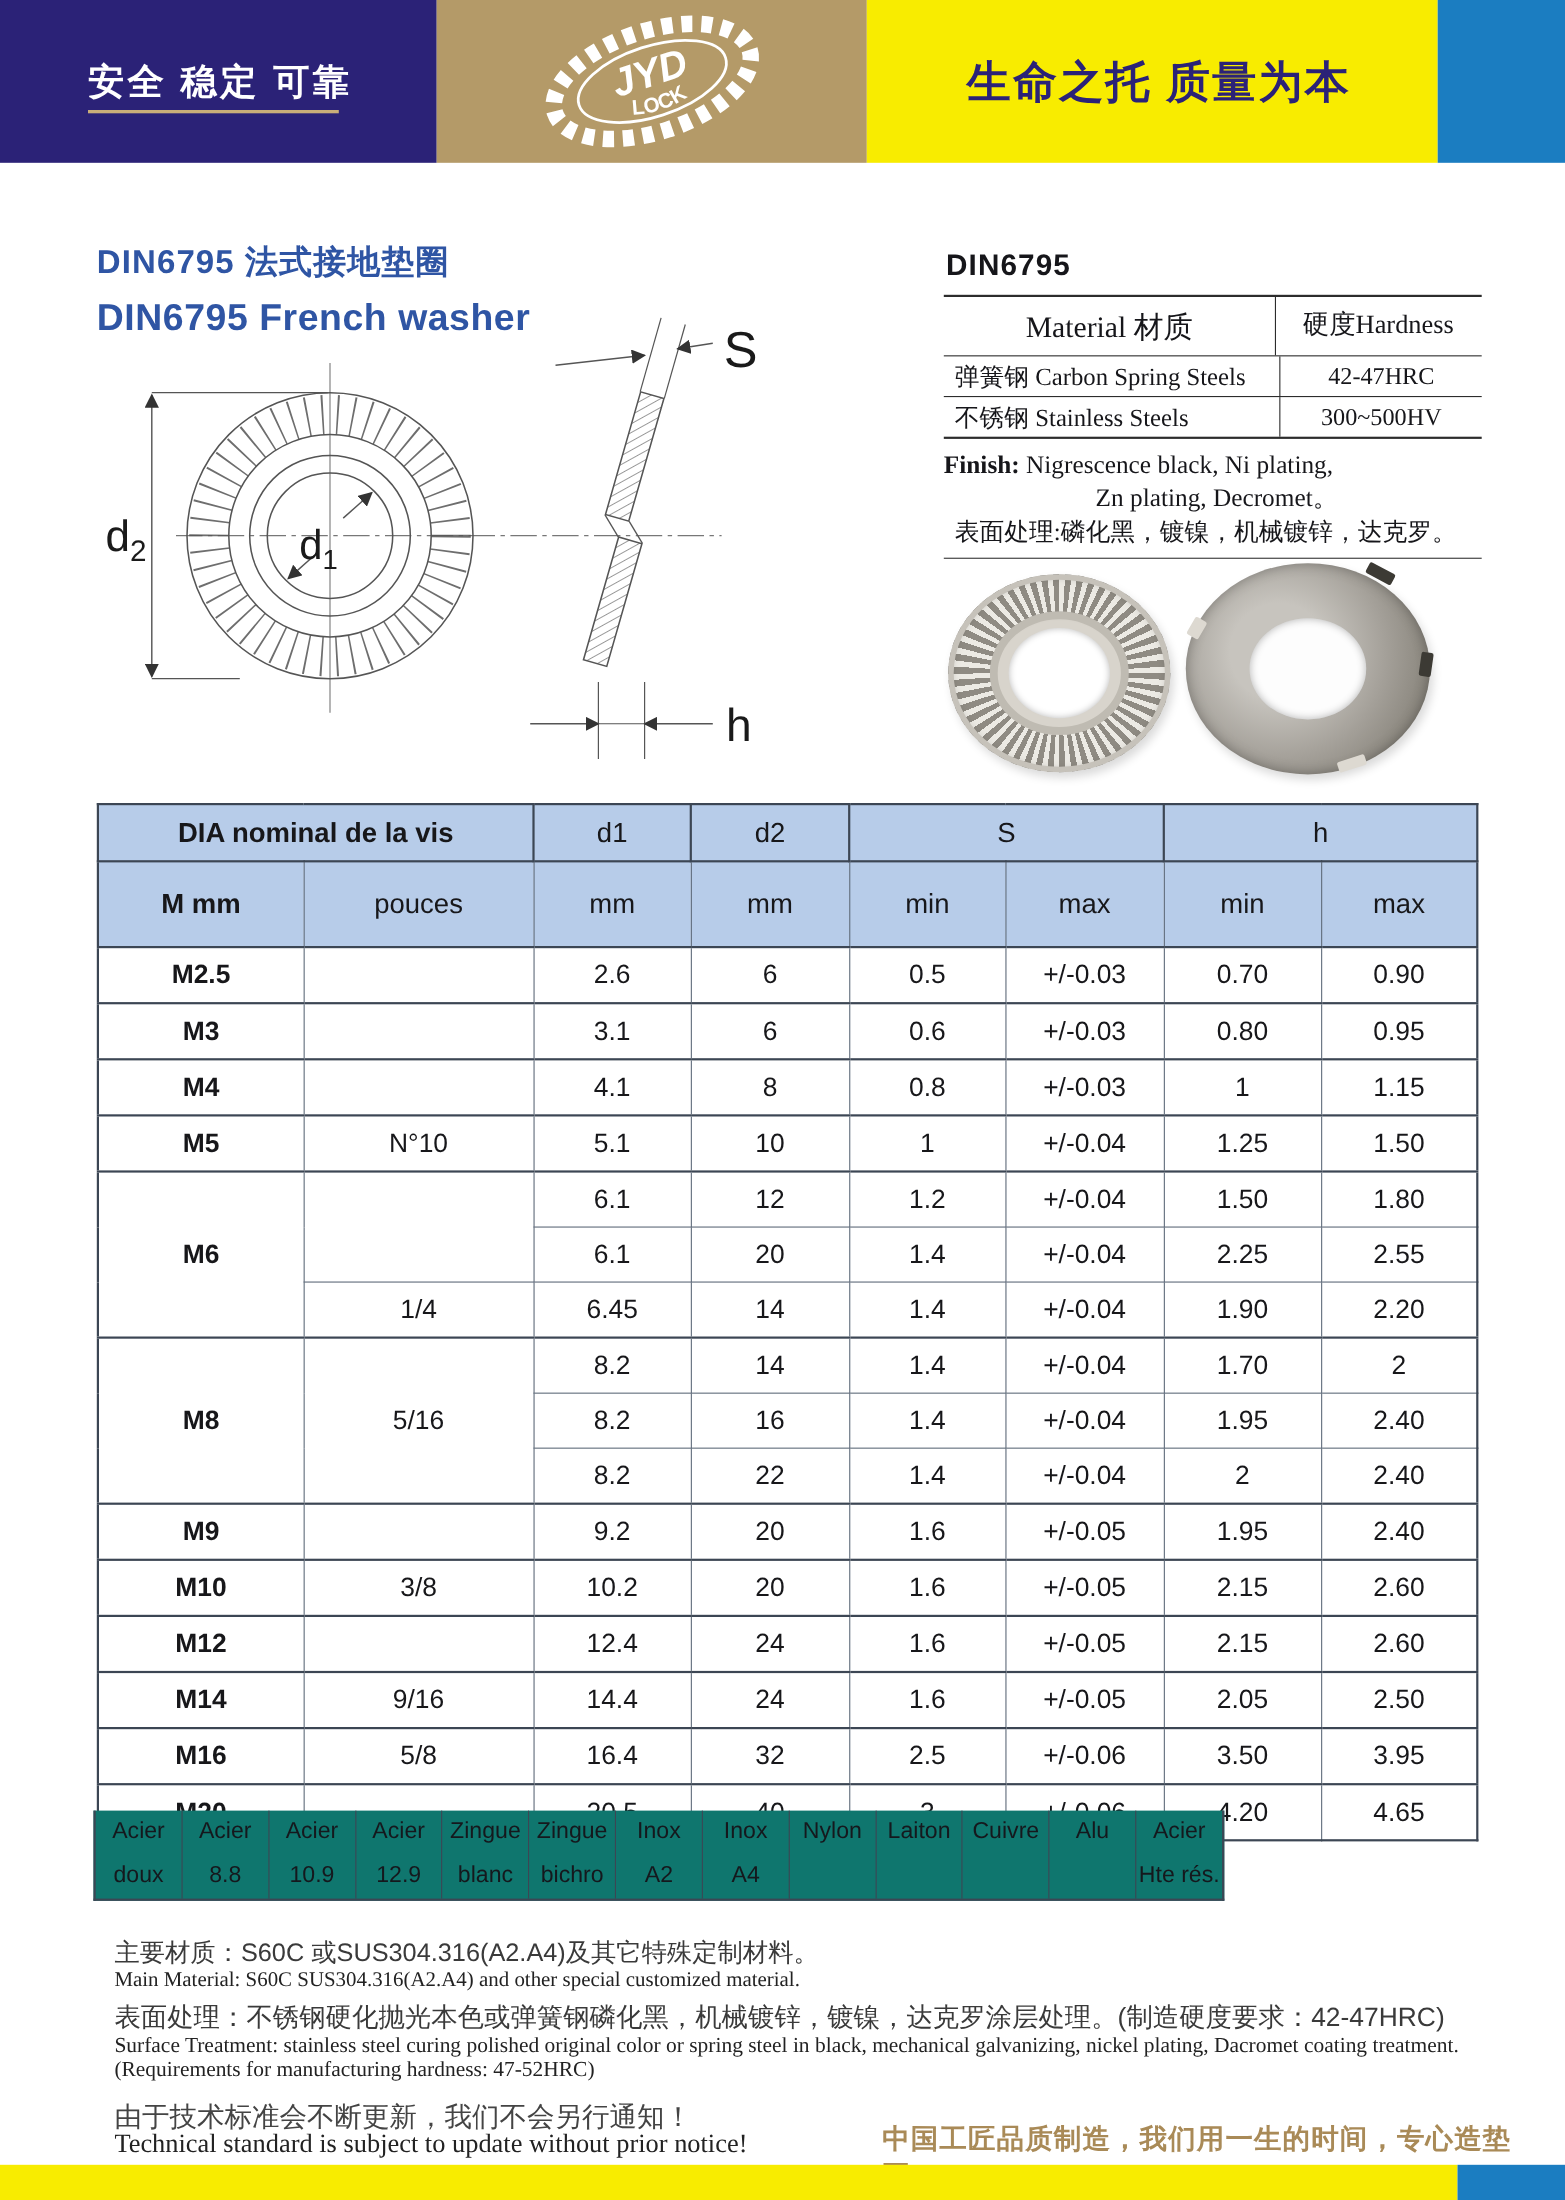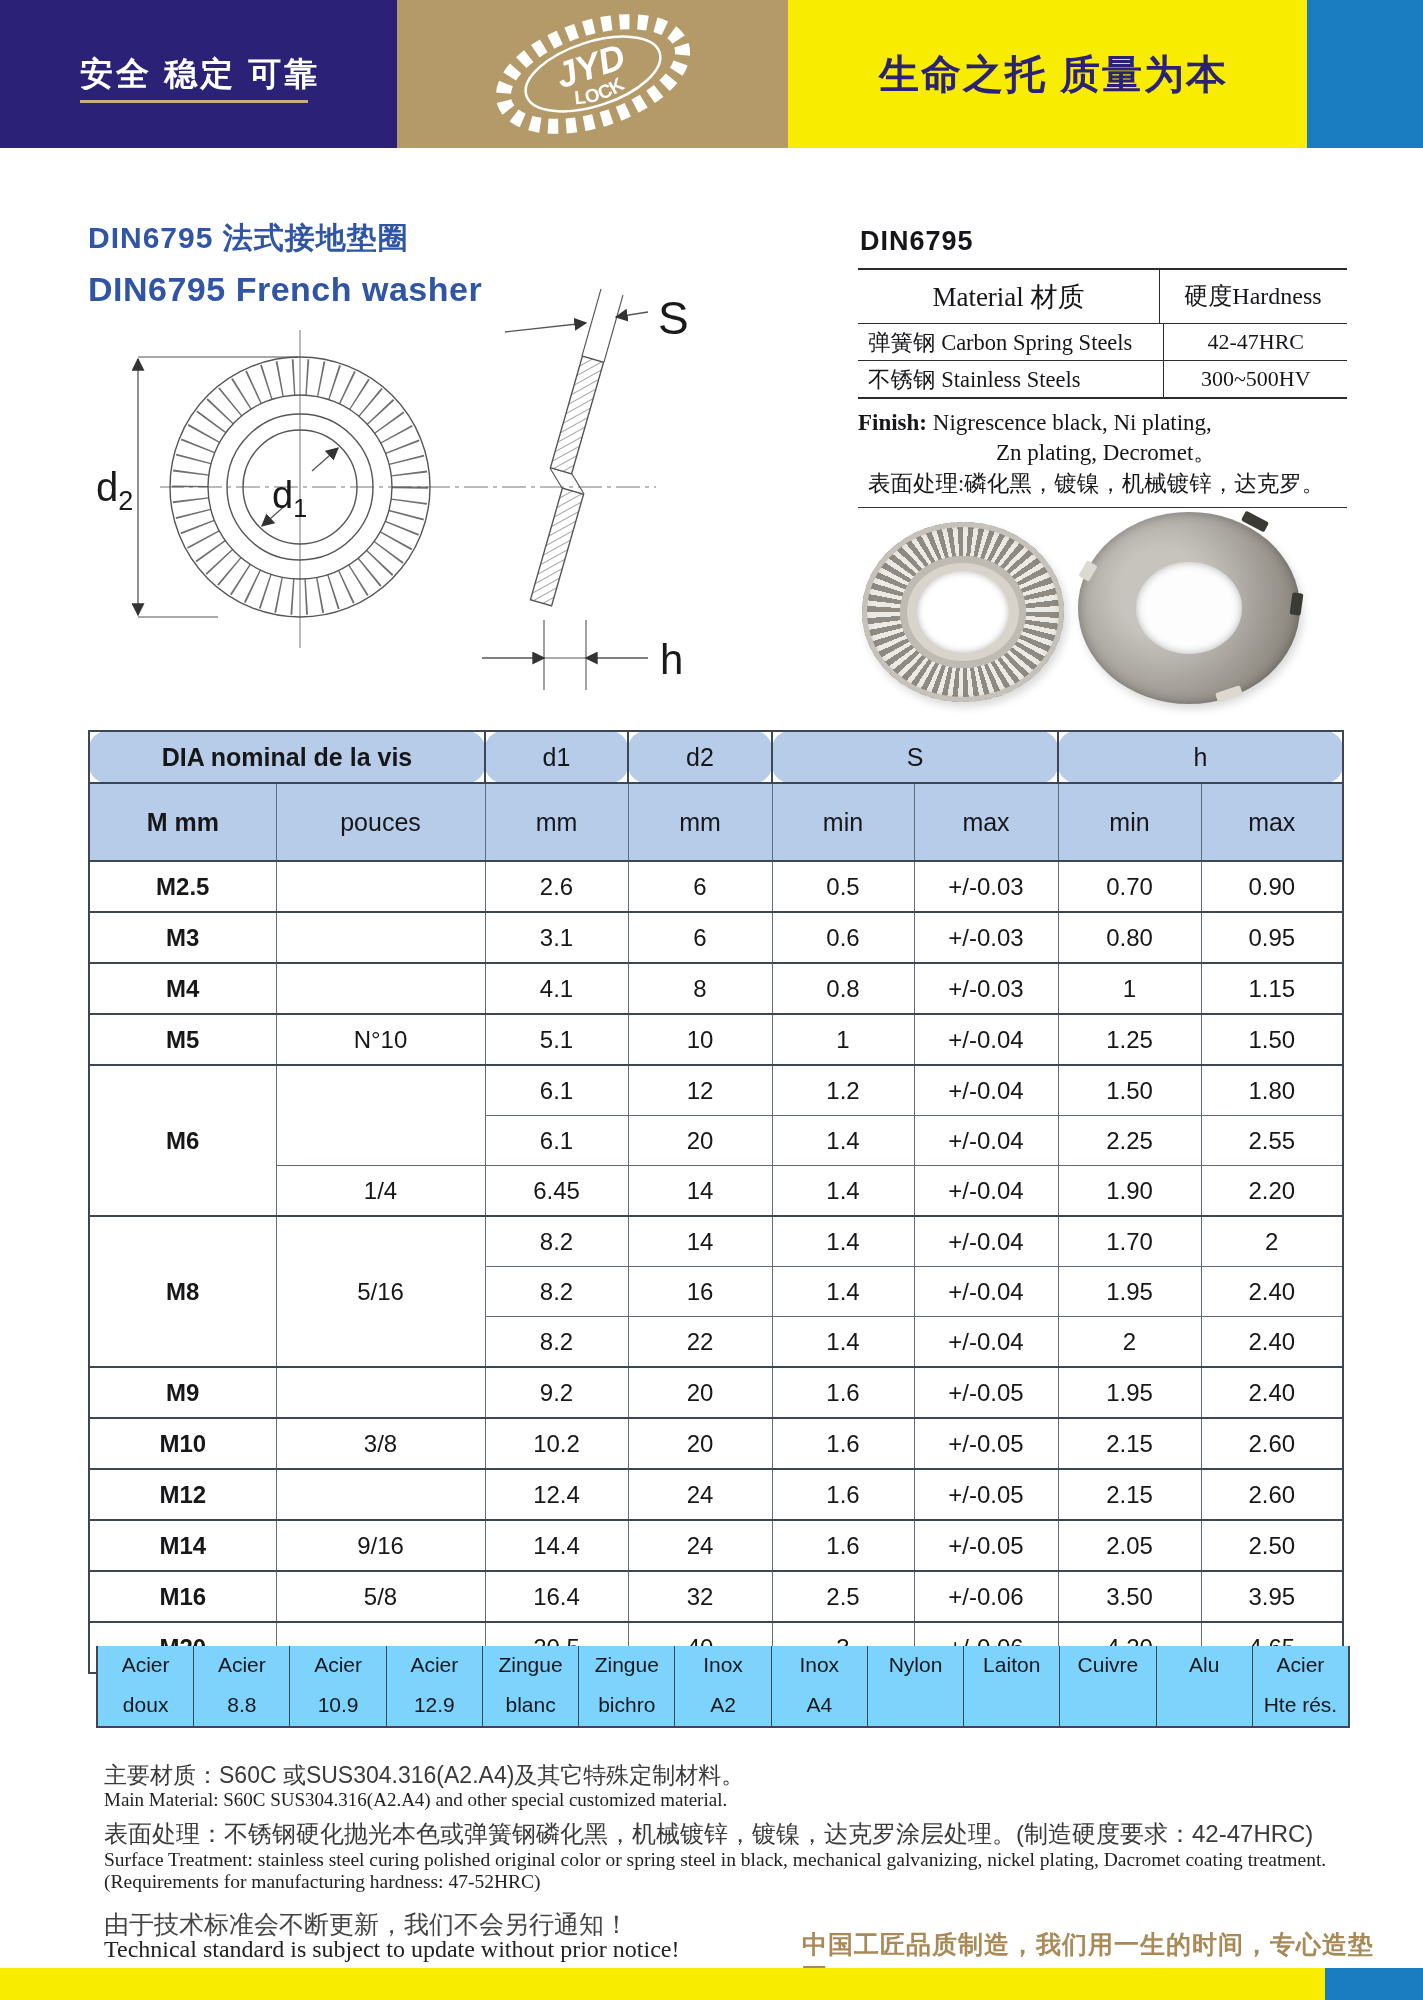--- a/index.html
+++ b/index.html
@@ -58,29 +58,29 @@
   .washer2-hole { position:absolute; inset:26%; border-radius:50%; background:#fdfdfd; box-shadow:inset 0 0 8px rgba(0,0,0,.3); }
   .notch { position:absolute; background:#3c3a34; border-radius:2px; }
   .notch-light { background:#ddd9d1; }
 
   
   .dim-table-wrap { position:absolute; left:88px; top:730px; }
   table.dim { border-collapse:collapse; table-layout:fixed; width:1254px; color:#17171a; }
   table.dim, table.dim tr.h1 th { border:2.8px solid #3c4654; }
   table.dim th, table.dim td { border:1.5px solid #5f6b7a; padding:0; text-align:center; }
   table.dim thead th { background:#b7cce9; font-weight:normal; font-size:25px; }
-  table.dim tr.h1 th { height:50px;border-radius:18px; }
+  table.dim tr.h1 th { height:50px; }
   table.dim tr.h2 th { height:76px; border-bottom:2.8px solid #3c4654; }
   table.dim th.bold, table.dim td.mlab { font-weight:bold; }
   table.dim tbody td { height:49px; font-size:24px; background:#ffffff; }
   table.dim tr.thick td { border-top:2.6px solid #3c4654; }
   table.dim tr.thin  td { border-top:1.5px solid #5f6b7a; }
 
   
-  .strip { position:absolute; left:96px; top:1646px; width:1254px; height:82px; background:#7dd3fc;
+  .strip { position:absolute; left:85px; top:1646px; width:1028px; height:82px; background:#0f766e;
            border:2.6px solid #3c4654; border-top:none; display:flex; box-sizing:border-box; }
   .strip-cell { flex:1; border-left:1.5px solid #3c4654; display:flex; flex-direction:column; justify-content:space-between;
                 padding:7px 0 9px 0; text-align:center; font-size:21px; color:#15181d; }
   .strip-cell:first-child { border-left:none; }
 
   
   .fn { position:absolute; left:88px; color:#3a3a3a;margin-left:16px; }
   .fn-serif { font-family:"Liberation Serif", serif; color:#222; }
   .fn1-zh { top:1760px; font-size:23px; }
   .fn1-en { top:1789px; font-size:19px; }

